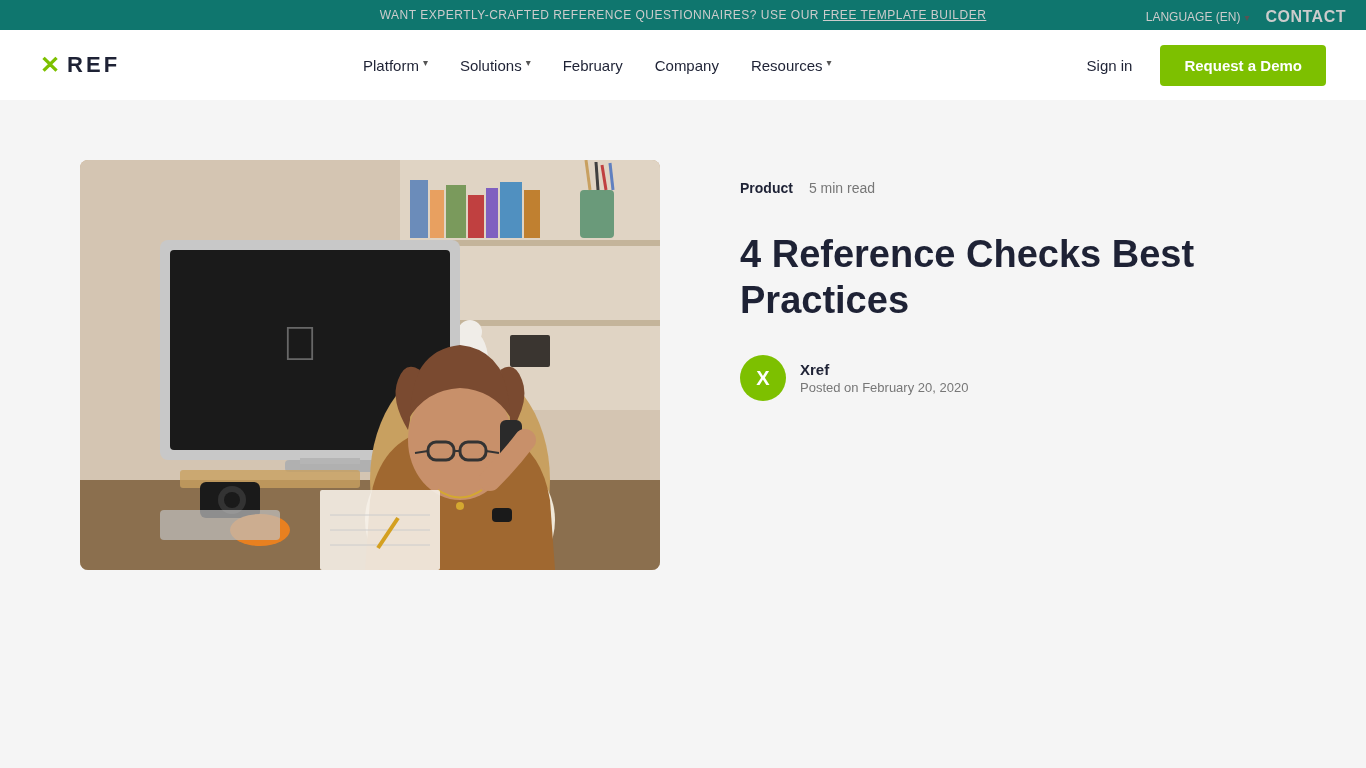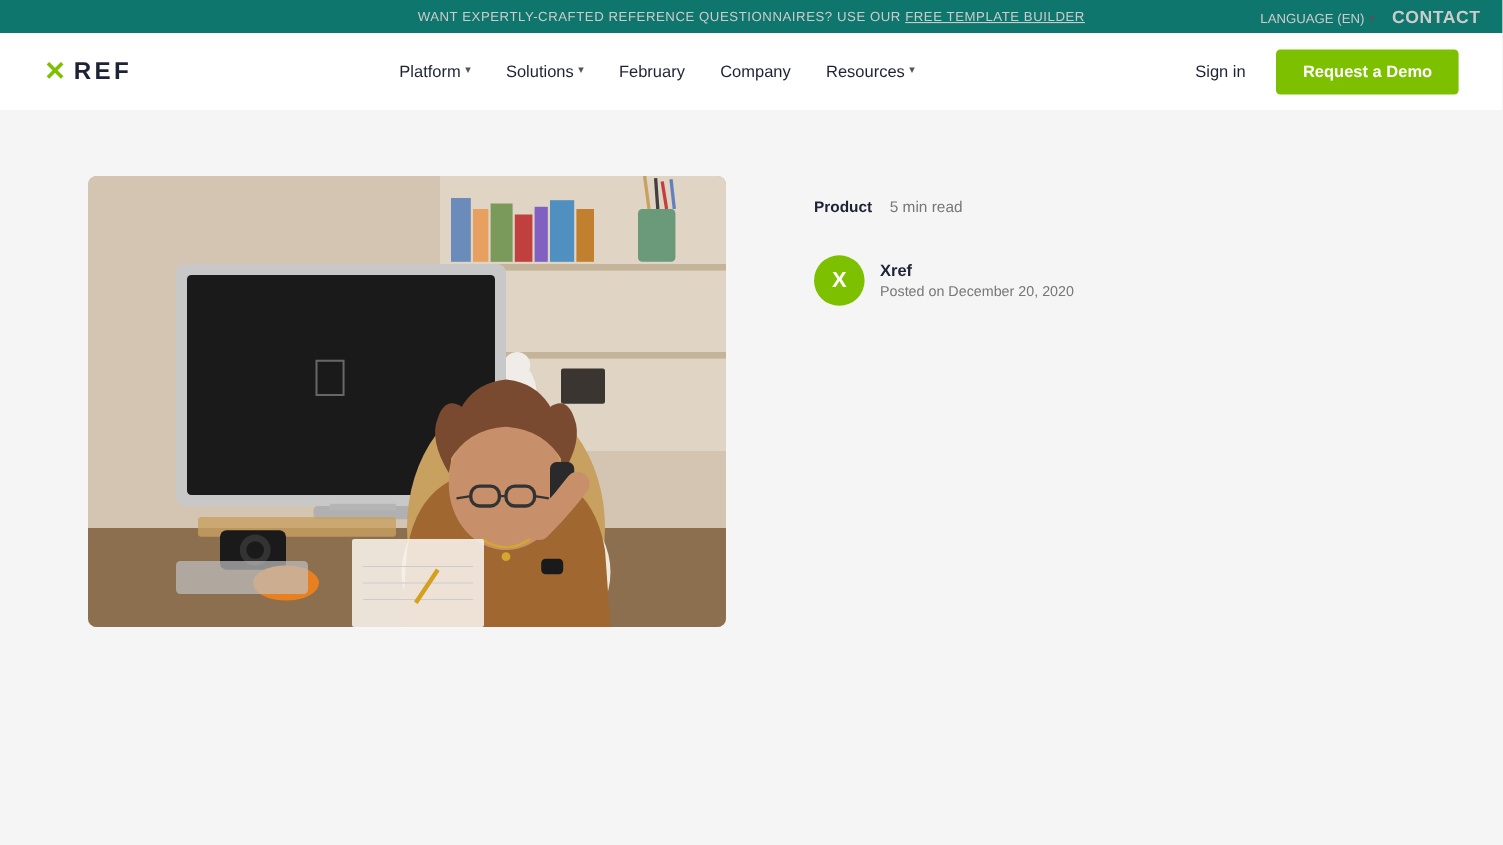--- a/index.html
+++ b/index.html
@@ -336,25 +336,26 @@
       <rect x="80" y="350" width="120" height="30" rx="4" fill="#c0c0c0" opacity="0.7"></rect>
     </svg>
   </div>
 
   <div class="article-info">
     <div class="article-meta">
       <span class="category-tag">Product</span>
       <span class="read-time">5 min read</span>
     </div>
 
+    <h1 class="article-title">4 Reference Checks Best Practices</h1>
 
     <div class="author-section">
       <div class="author-avatar">
         <span>X</span>
       </div>
       <div>
         <div class="author-name">Xref</div>
-        <div class="posted-date">Posted on December 20, 2020</div>
+        <div class="posted-date">Posted on February 20, 2020</div>
       </div>
     </div>
   </div>
 
 </main>
 
 </body></html>

